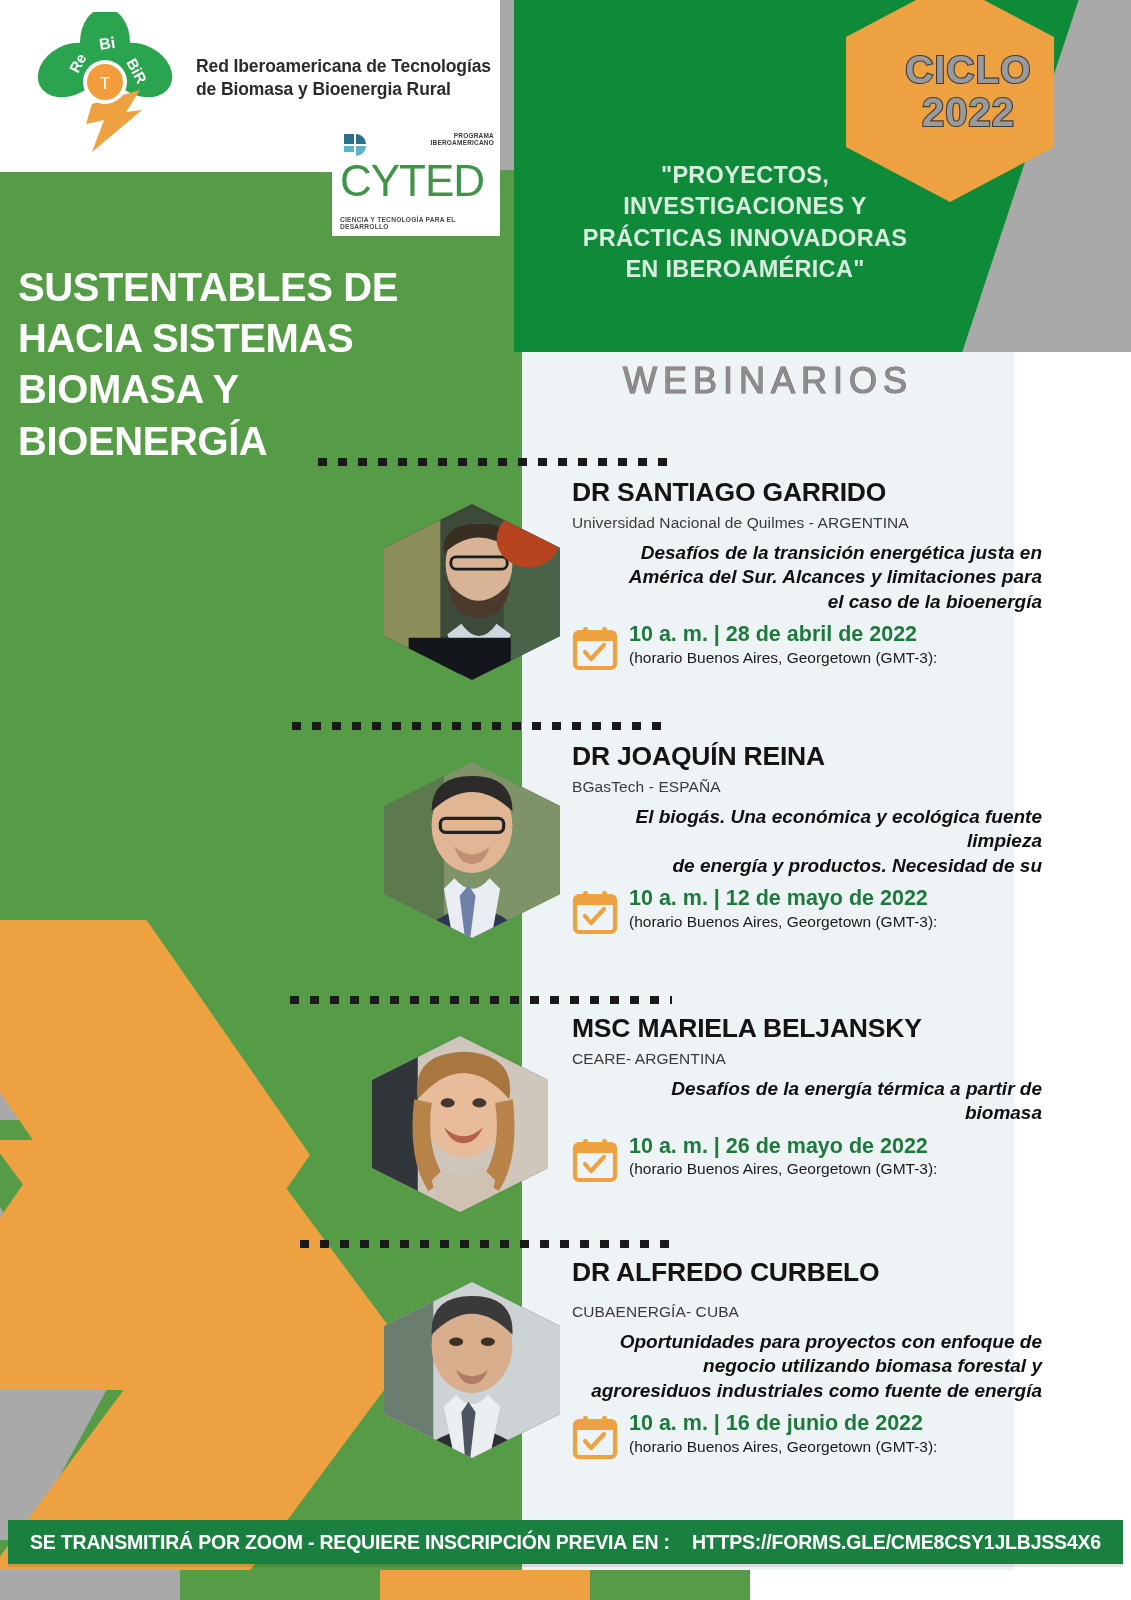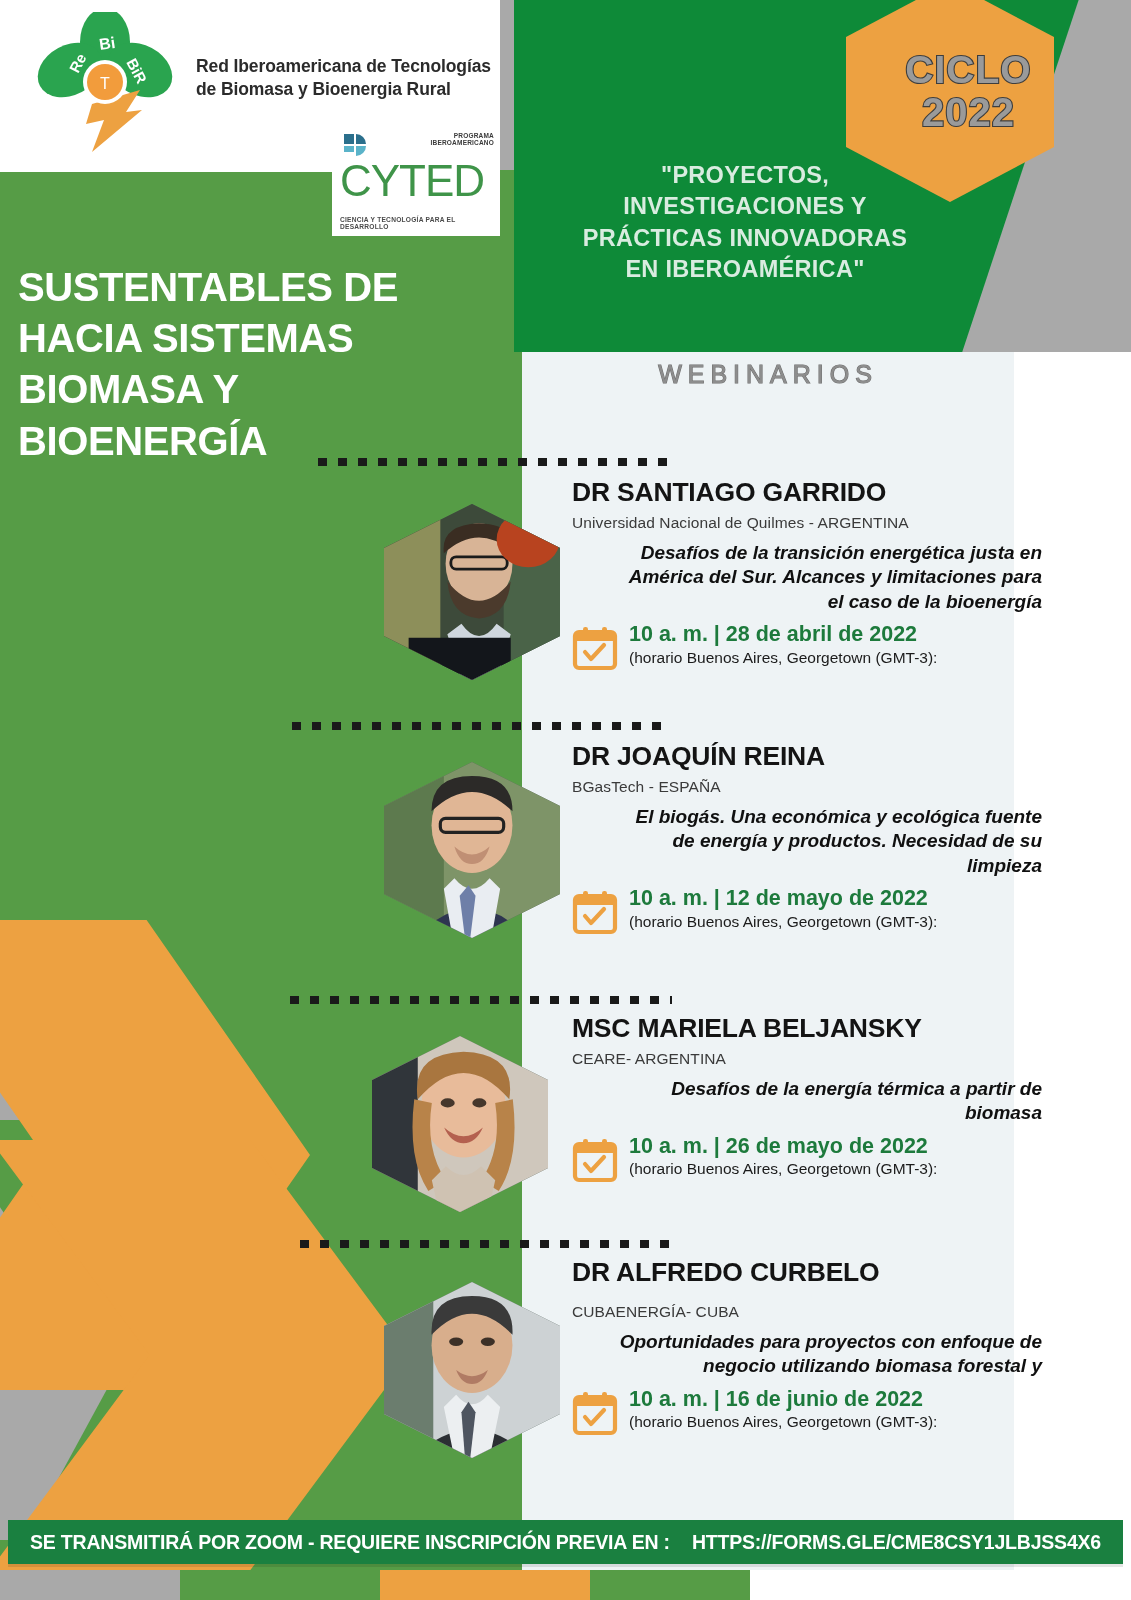--- a/index.html
+++ b/index.html
@@ -89,21 +89,21 @@
   
   .main-title {
     position:absolute; left:18px; top:262px; width:420px; z-index:4;
     color:#ffffff; font-weight:700; font-size:40px; line-height:1.28;
     letter-spacing:-.4px;
   }
 
   
   .webinarios {
     position:absolute; left:522px; top:360px; width:492px; text-align:center;
-    font-size:25px; font-weight:400; letter-spacing:6px; color:#8d8d8d;
+    font-size:36px; font-weight:400; letter-spacing:6px; color:#8d8d8d;
     -webkit-text-stroke:1.1px #6e6e6e; paint-order: stroke fill; z-index:6;
   }
 
   
   .speaker { position:absolute; z-index:6; }
   .dots {
     position:absolute; height:8px; z-index:7;
     background-image: repeating-linear-gradient(to right,#1a1a1a 0 9px, transparent 9px 20px);
   }
   .photo-hex {
@@ -268,22 +268,22 @@
       <path d="M18 100 q32 -34 64 0z" fill="#2e3550"></path>
       <path d="M40 66 q10 12 20 0 l6 6 -5 28 h-22 l-5 -28z" fill="#e9edf2"></path>
       <path d="M48 70 l4 6 l-3 24 h-3 l-3 -24z" fill="#6e7fa8"></path>
     </svg>
   </div>
   <div class="speaker" style="left:572px; top:742px; width:470px;">
     <div class="sp-name">DR JOAQUÍN REINA</div>
     <div class="sp-affil">BGasTech - ESPAÑA</div>
     <div class="sp-title">
       <div>El biogás. Una económica y ecológica fuente</div>
+      <div>limpieza</div>
       <div>de energía y productos. Necesidad de su</div>
-      <div>limpieza</div>
     </div>
     <div class="sp-when">
       <svg class="cal-icon" viewBox="0 0 46 46">
         <rect x="3" y="7" width="40" height="36" rx="4" fill="none" stroke="#eda141" stroke-width="4.2"></rect>
         <rect x="3" y="7" width="40" height="9" fill="#eda141"></rect>
         <rect x="11" y="2" width="5" height="9" rx="2.2" fill="#eda141"></rect>
         <rect x="30" y="2" width="5" height="9" rx="2.2" fill="#eda141"></rect>
         <path d="M13 27 l6 7 l13 -14" fill="none" stroke="#eda141" stroke-width="4.2" stroke-linecap="round" stroke-linejoin="round"></path>
       </svg>
       <div>
@@ -347,20 +347,21 @@
       <path d="M41 64 q9 11 18 0 l7 7 -6 29 h-20 l-6 -29z" fill="#eceff1"></path>
       <path d="M48 68 l4 6 l-3 26 h-3 l-2 -26z" fill="#4e5560"></path>
     </svg>
   </div>
   <div class="speaker" style="left:560px; top:1258px; width:482px;">
     <div class="sp-name" style="padding-left:12px;">DR ALFREDO CURBELO</div>
     <div class="sp-affil" style="padding-left:12px;margin-top:16px;">CUBAENERGÍA- CUBA</div>
     <div class="sp-title">
       <div>Oportunidades para proyectos con enfoque de</div>
       <div>negocio utilizando biomasa forestal y</div>
+      <div>agroresiduos industriales como fuente de energía</div>
     </div>
     <div class="sp-when" style="padding-left:12px;">
       <svg class="cal-icon" viewBox="0 0 46 46">
         <rect x="3" y="7" width="40" height="36" rx="4" fill="none" stroke="#eda141" stroke-width="4.2"></rect>
         <rect x="3" y="7" width="40" height="9" fill="#eda141"></rect>
         <rect x="11" y="2" width="5" height="9" rx="2.2" fill="#eda141"></rect>
         <rect x="30" y="2" width="5" height="9" rx="2.2" fill="#eda141"></rect>
         <path d="M13 27 l6 7 l13 -14" fill="none" stroke="#eda141" stroke-width="4.2" stroke-linecap="round" stroke-linejoin="round"></path>
       </svg>
       <div>

